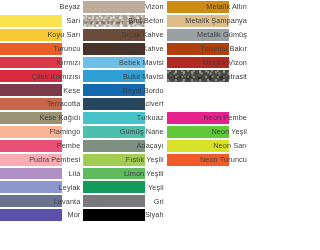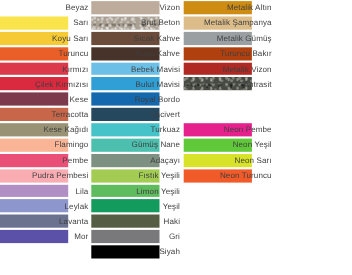--- a/index.html
+++ b/index.html
@@ -202,24 +202,20 @@
       </div>
       <div class="row">
         <div class="swatch" style="background-color: rgb(94, 187, 94);"></div>
         <div class="label">Limon Yeşili</div>
       </div>
       <div class="row">
         <div class="swatch" style="background-color: rgb(18, 155, 92);"></div>
         <div class="label">Yeşil</div>
       </div>
       <div class="row">
-        <div class="swatch" style="background-color: rgb(85, 94, 68);"></div>
-        <div class="label">Haki</div>
-      </div>
-      <div class="row">
         <div class="swatch" style="background-color: rgb(121, 121, 123);"></div>
         <div class="label">Gri</div>
       </div>
       <div class="row">
         <div class="swatch" style="background-color: rgb(0, 0, 0);"></div>
         <div class="label">Siyah</div>
       </div>
       <div class="row empty"></div>
     </div>
     <div class="column">

